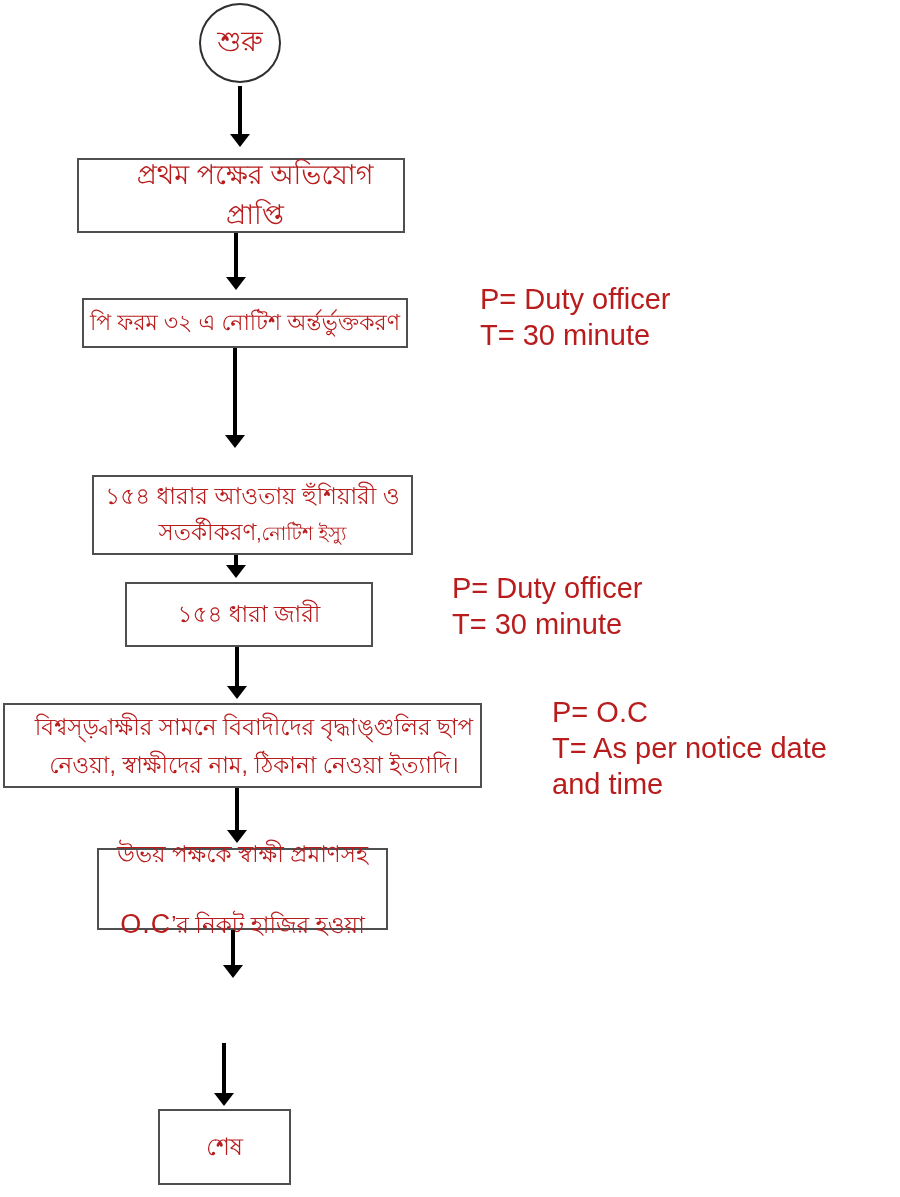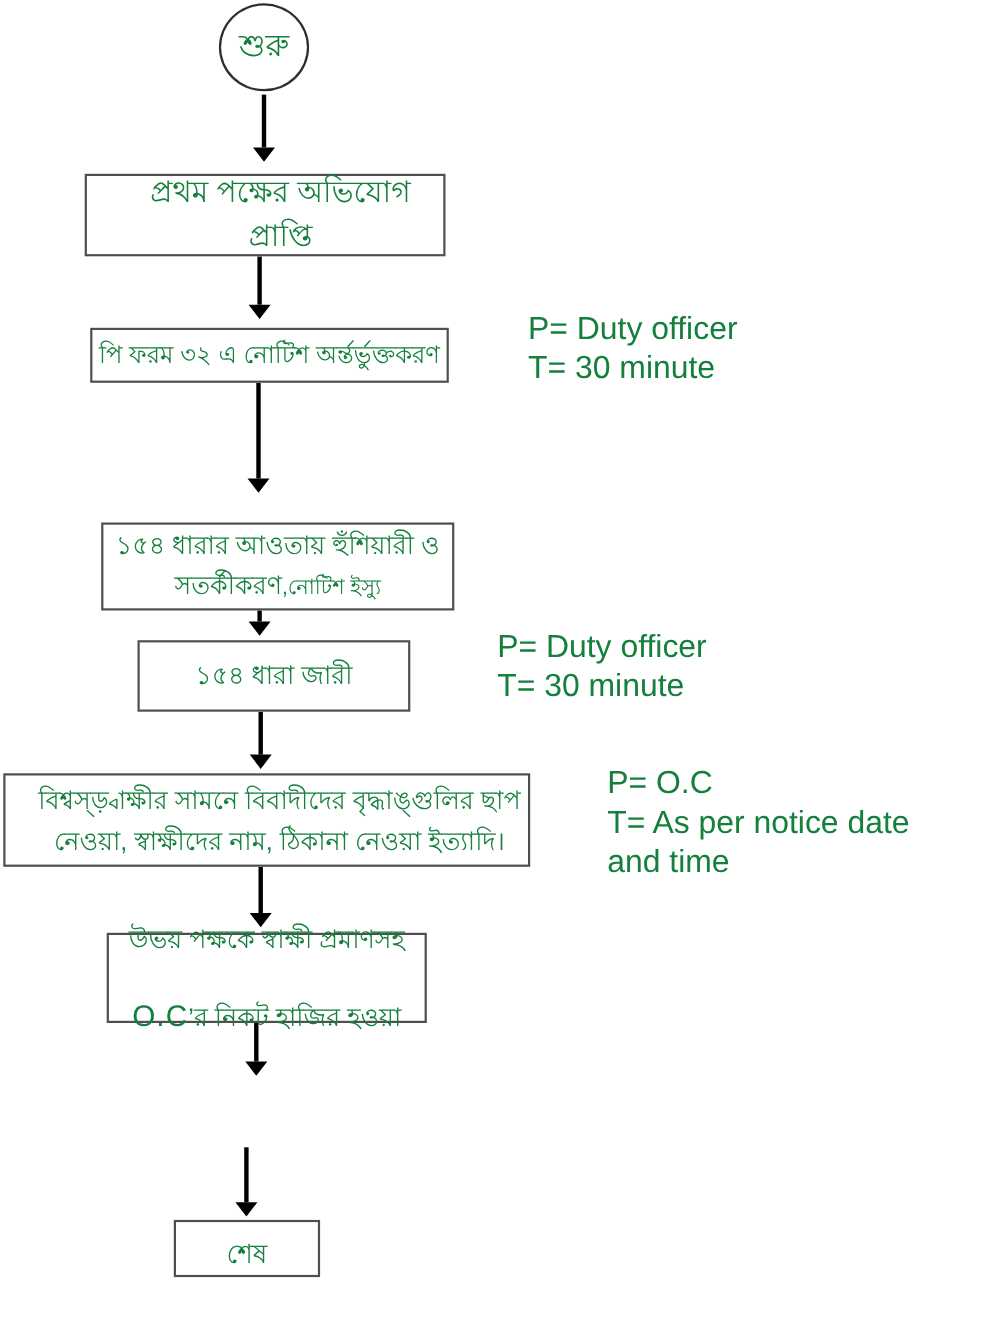--- a/index.html
+++ b/index.html
@@ -1,18 +1,18 @@
 <!DOCTYPE html>
 <html><head>
 <meta charset="utf-8">
 <style>
   html, body { margin:0; padding:0; background:#ffffff; }
   .canvas {
     position:relative; width:900px; height:1197px; background:#ffffff;
-    font-family:"Liberation Sans", sans-serif; color:#15803d; overflow:hidden;
+    font-family:"Liberation Sans", sans-serif; color:#b91c1c; overflow:hidden;
   }
   .node {
     position:absolute; box-sizing:border-box; background:#ffffff;
     border:2px solid #4f4f4f;
     display:flex; flex-direction:column; align-items:center; justify-content:center;
     text-align:center; line-height:1.45;
   }
   .circle {
     position:absolute; box-sizing:border-box; background:#ffffff;
     border:2px solid #2f2f2f; border-radius:50%;
@@ -86,17 +86,17 @@
     <div>T= As per notice date</div>
     <div>and time</div>
   </div>
 
   <div class="node" style="left:97px; top:848px; width:291px; height:82px; font-size:23px; line-height:38px;gap:32px;">
     <span>উভয় পক্ষকে স্বাক্ষী প্রমাণসহ</span>
     <span><span class="latin-big">O.C</span><span>’র নিকট হাজির হওয়া</span></span>
   </div>
 
 
-  <div class="node" style="left:158px; top:1109px; width:133px; height:52px; font-size:24px;justify-content:flex-end;">
+  <div class="node" style="left:158px; top:1109px; width:133px; height:76px; font-size:24px;">
     <span>শেষ</span>
   </div>
 
 </div>
 
 </body></html>

